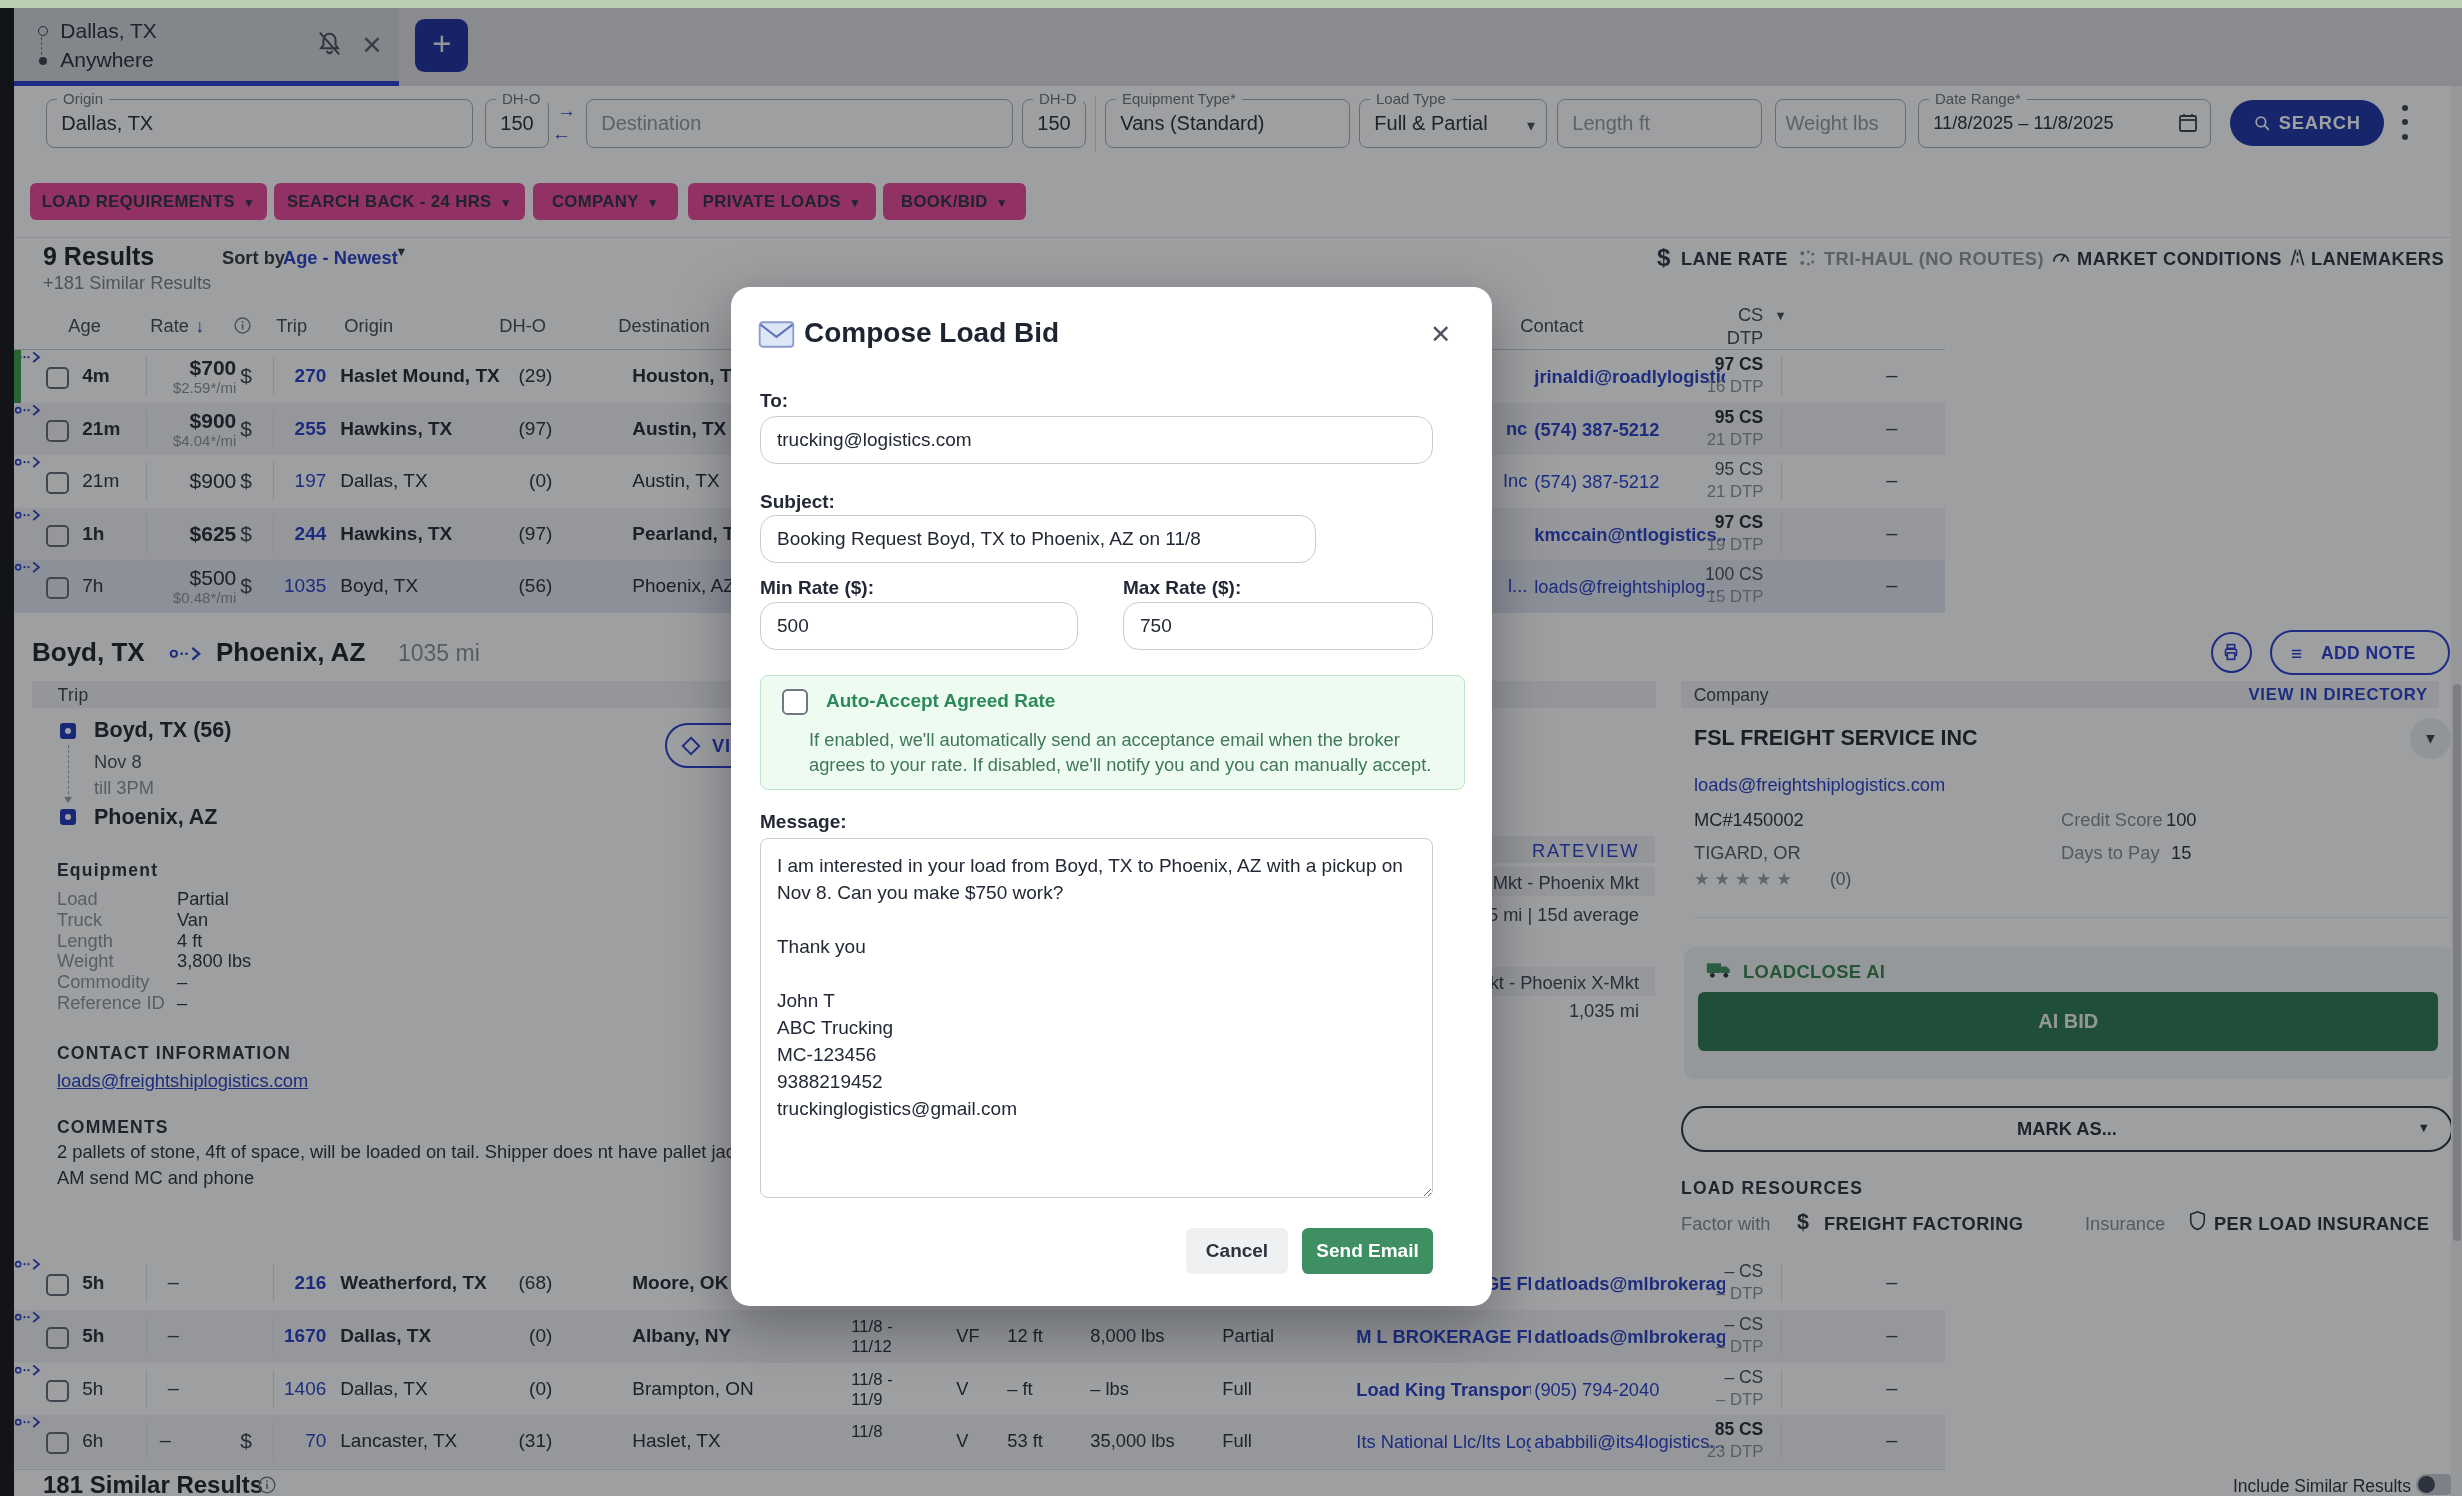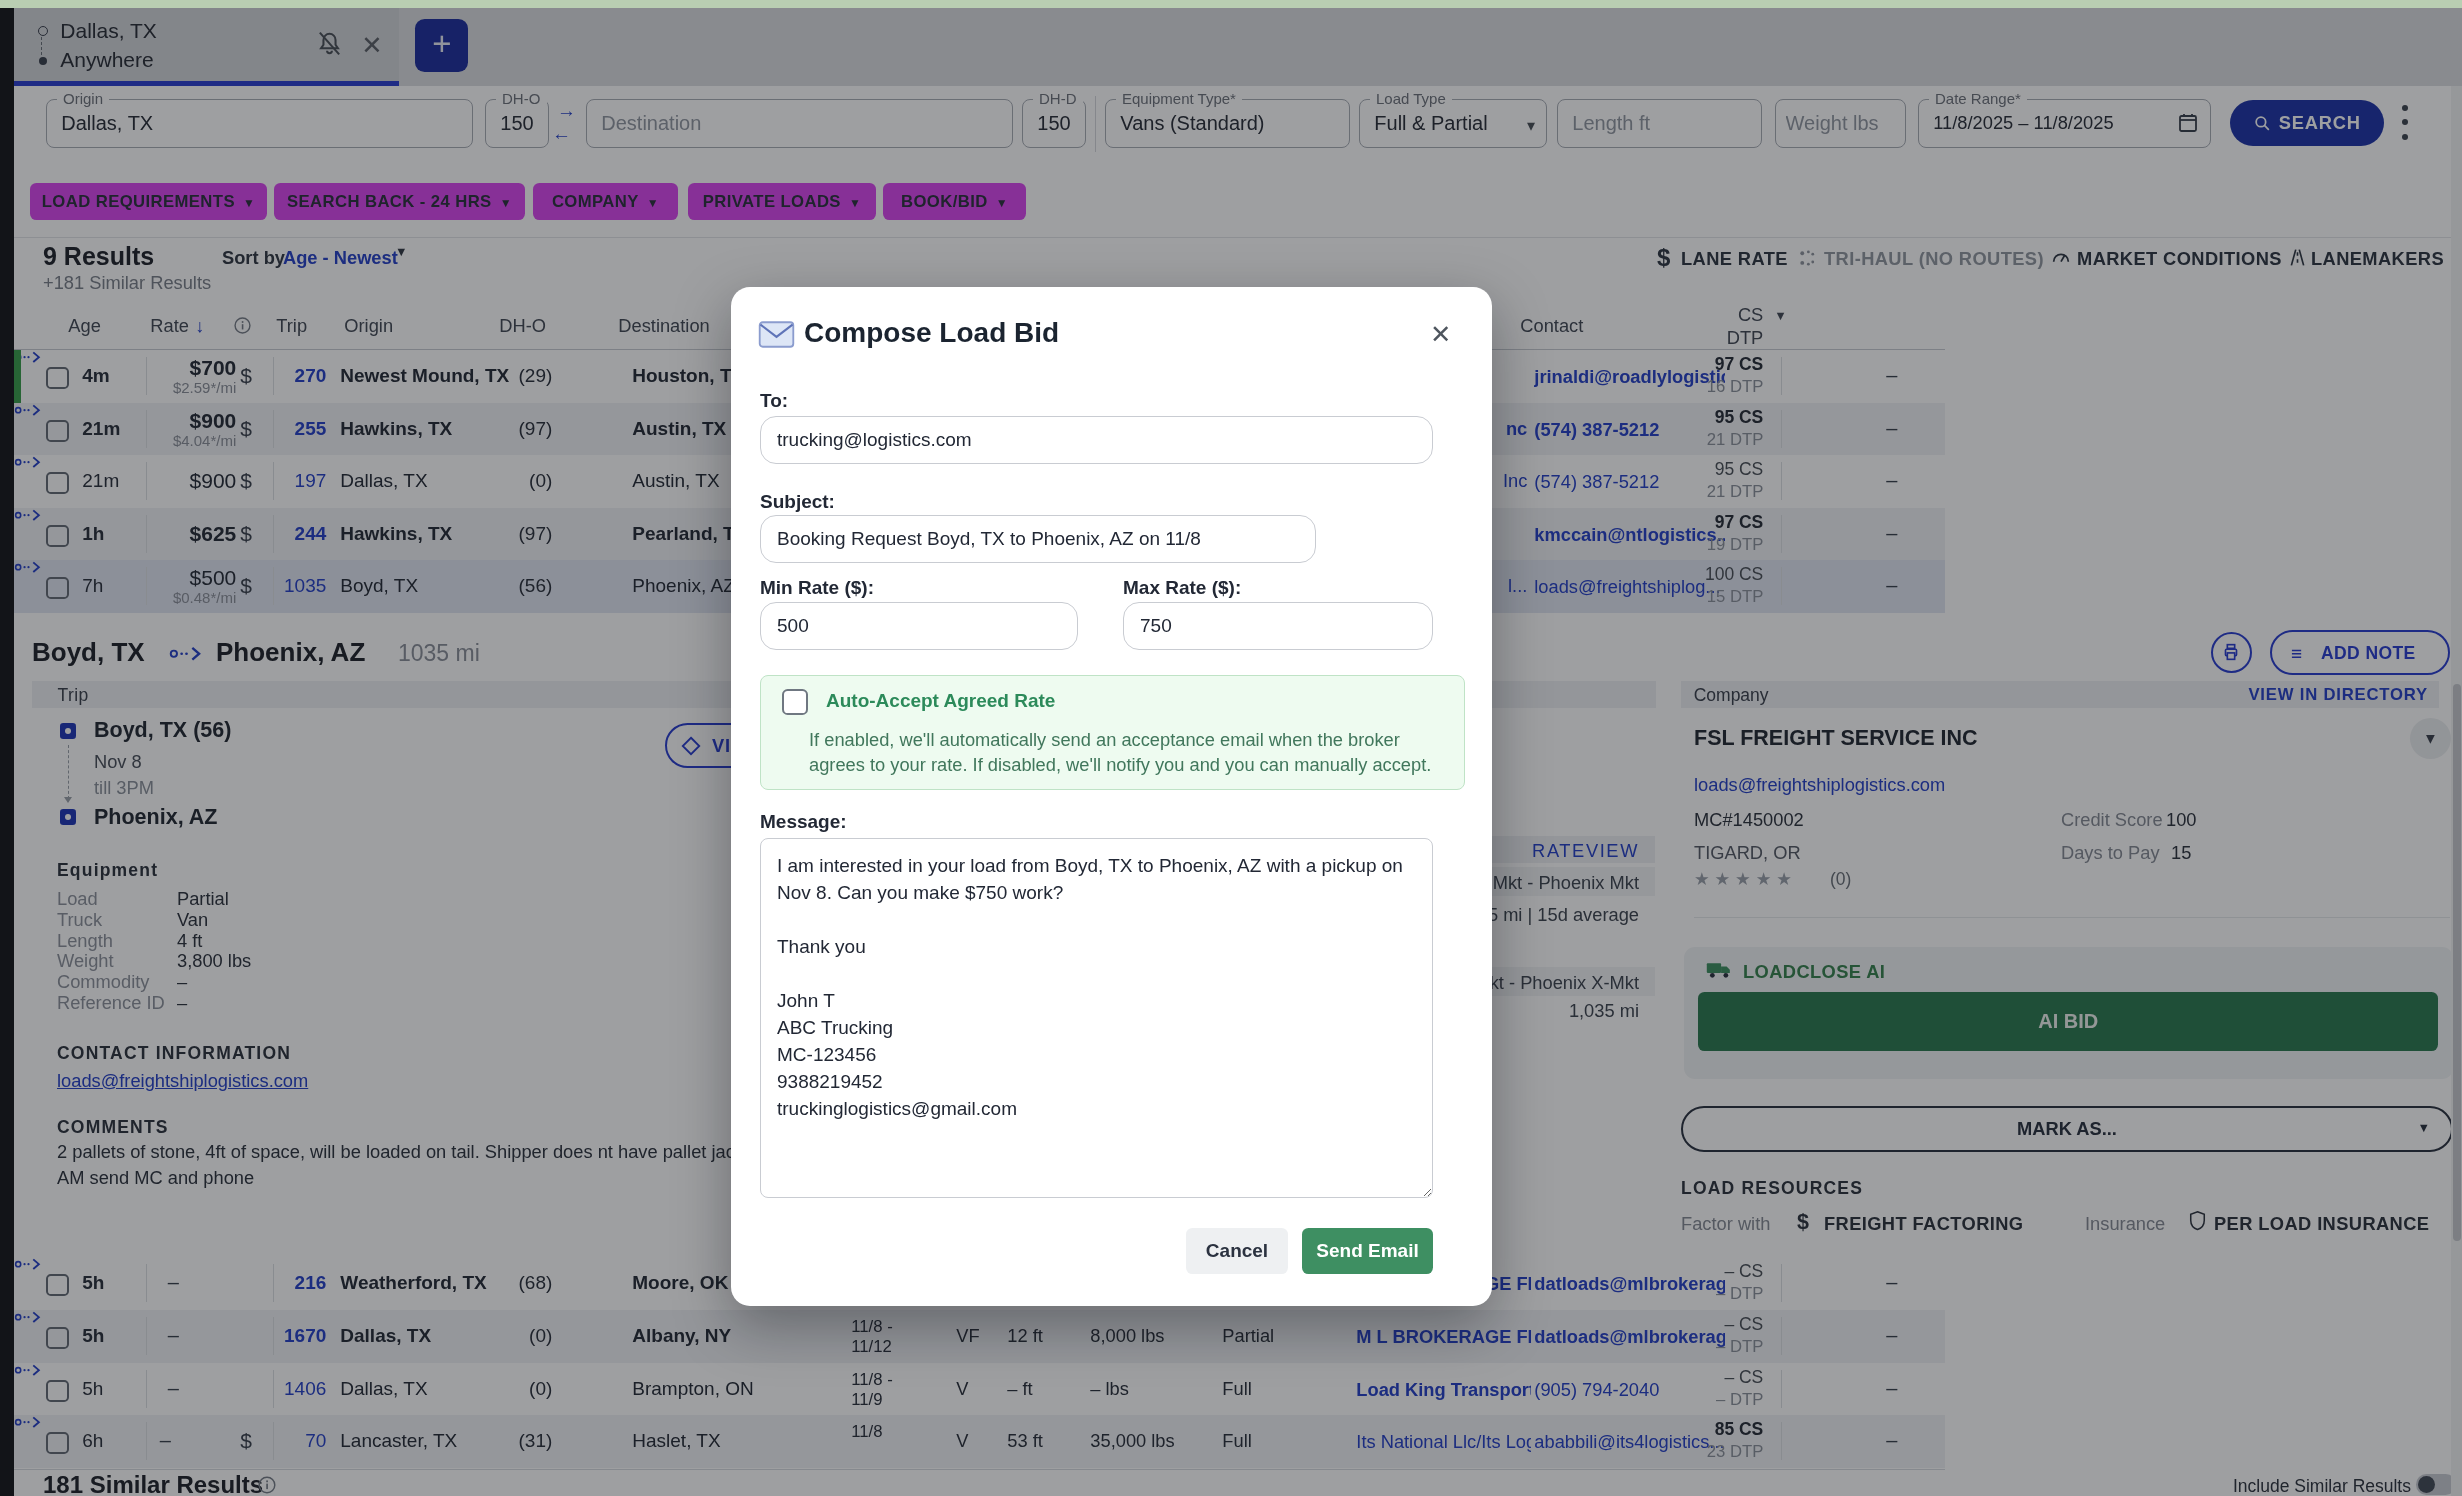--- a/index.html
+++ b/index.html
@@ -17,21 +17,21 @@
   
   .fld{position:absolute;top:99px;height:49px;border:1.6px solid #a8adb5;border-radius:8px;background:#fff;box-sizing:border-box;}
   .flbl{position:absolute;top:-9.6px;left:9.6px;background:#fff;padding:0 6.4px;font-size:15px;color:#6e737c;}
   .fld input{border:0;outline:none;background:transparent;width:100%;height:100%;font-size:20px;color:#2a2f39;padding:0 14.3px;box-sizing:border-box;font-family:inherit;}
   .fld input::placeholder{color:#9298a2;}
   .fval{position:absolute;left:14.3px;top:12px;font-size:20px;color:#2a2f39;}
   .fcar{position:absolute;right:11px;top:16px;font-size:16px;color:#4a5058;}
   #searchbtn{position:absolute;left:2230px;top:100px;width:154px;height:46px;background:#1e35a8;border-radius:24px;color:#fff;font-size:18.3px;font-weight:700;letter-spacing:0.8px;text-align:center;line-height:46px;}
   .kdot{position:absolute;left:2402px;width:6.4px;height:6.4px;border-radius:50%;background:#3f4650;}
   
-  .fbtn{position:absolute;top:183px;height:37px;background:#d946ef;border-radius:6.4px;font-size:16.7px;font-weight:700;letter-spacing:0.4px;color:#2c323e;text-align:center;line-height:37px;}
+  .fbtn{position:absolute;top:183px;height:37px;background:#ec4899;border-radius:6.4px;font-size:16.7px;font-weight:700;letter-spacing:0.4px;color:#2c323e;text-align:center;line-height:37px;}
   .fbtn .car{font-size:12px;margin-left:8px;}
   
   .modeitem{font-size:18.3px;font-weight:700;letter-spacing:0.4px;color:#2f3744;}
   
   #thead{position:absolute;left:14.3px;top:309px;width:1931px;height:40px;border-bottom:1.6px solid #c9ccd2;}
   .hcell{position:absolute;top:6.4px;font-size:18.3px;color:#434a56;}
   .trow,.brow{position:absolute;left:14.3px;width:1931px;height:53px;background:#fff;}
   .alt{background:#f1f2f5;}
   .sel{background:#e2e6f2;}
   .gbar{position:absolute;left:14.3px;top:0;width:7.2px;height:53px;background:#3a9e4c;}
@@ -224,21 +224,21 @@
   <div class="trow" style="top:350px;">
     <span class="gbar" style="left:0;"></span>
     <span class="chk"></span>
     <span class="t c-age">4m</span>
     <span class="vdiv" style="left:132px;"></span>
     <span class="t c-rate">$700</span>
     <span class="t c-sub">$2.59*/mi</span>
     <span class="t c-dol">$</span>
     <span class="vdiv" style="left:259px;"></span>
     <span class="t c-trip">270</span>
-    <span class="t c-org">Newest Mound, TX</span>
+    <span class="t c-org">Haslet Mound, TX</span>
     <span class="t c-dho">(29)</span>
     <span class="c-route"><svg width="29" height="14.3" viewBox="0 0 36 18">
           <circle cx="5" cy="9" r="3.2" fill="none" stroke="#2742c8" stroke-width="2"></circle>
           <circle cx="13" cy="9" r="1.4" fill="#2742c8"></circle>
           <circle cx="18" cy="9" r="1.4" fill="#2742c8"></circle>
           <path d="M24 3l7 6-7 6" fill="none" stroke="#2742c8" stroke-width="2.4"></path>
         </svg></span>
     <span class="t c-dst">Houston, TX</span>
     <span class="t c-con">jrinaldi@roadlylogistic...</span>
     <span class="t c-cs">97 CS</span>

